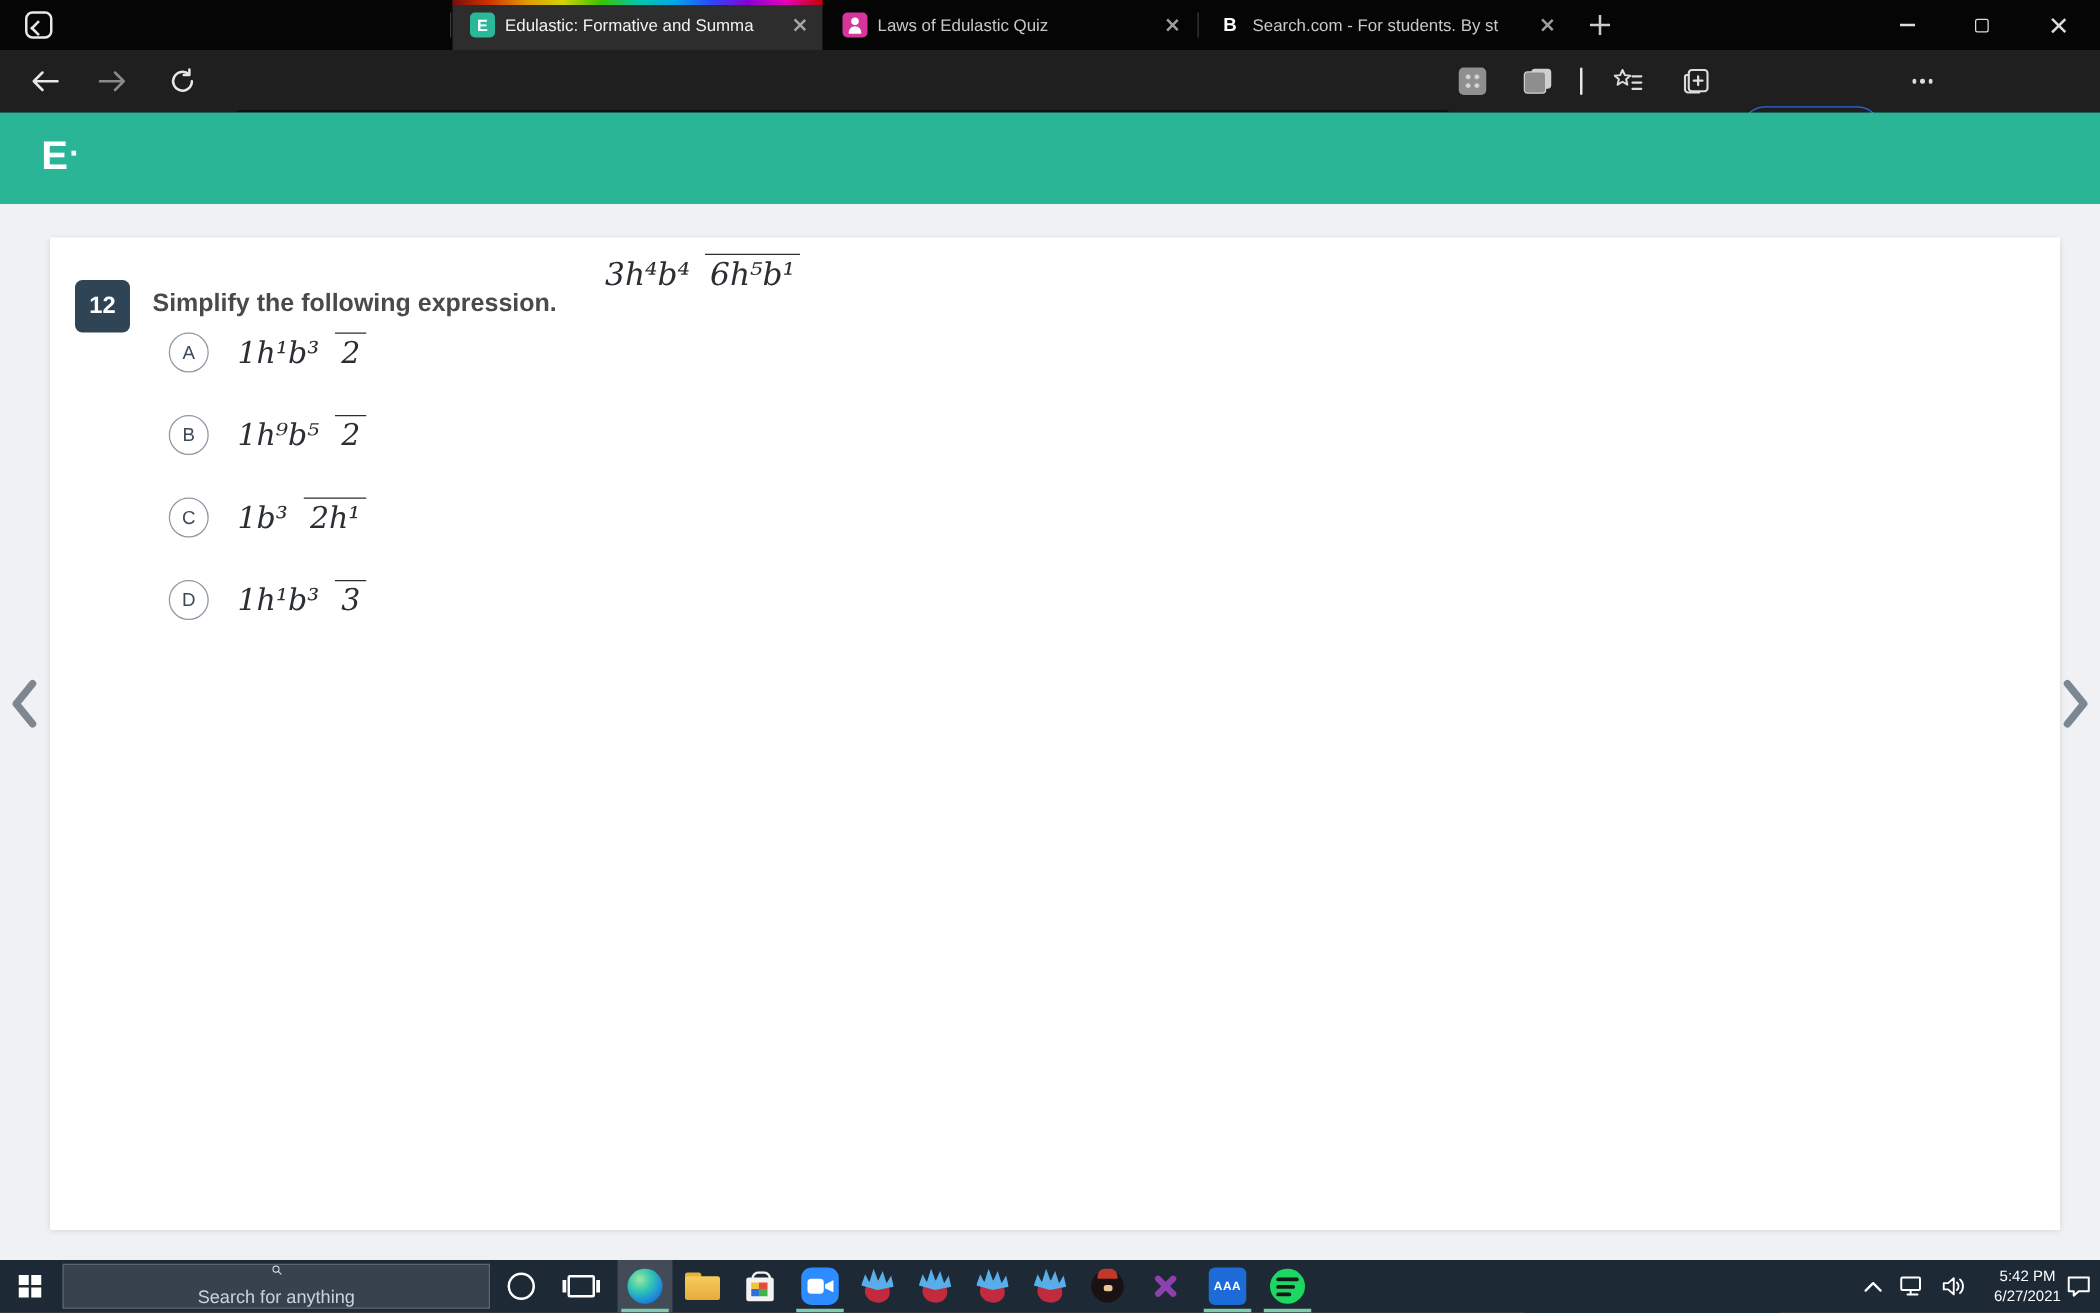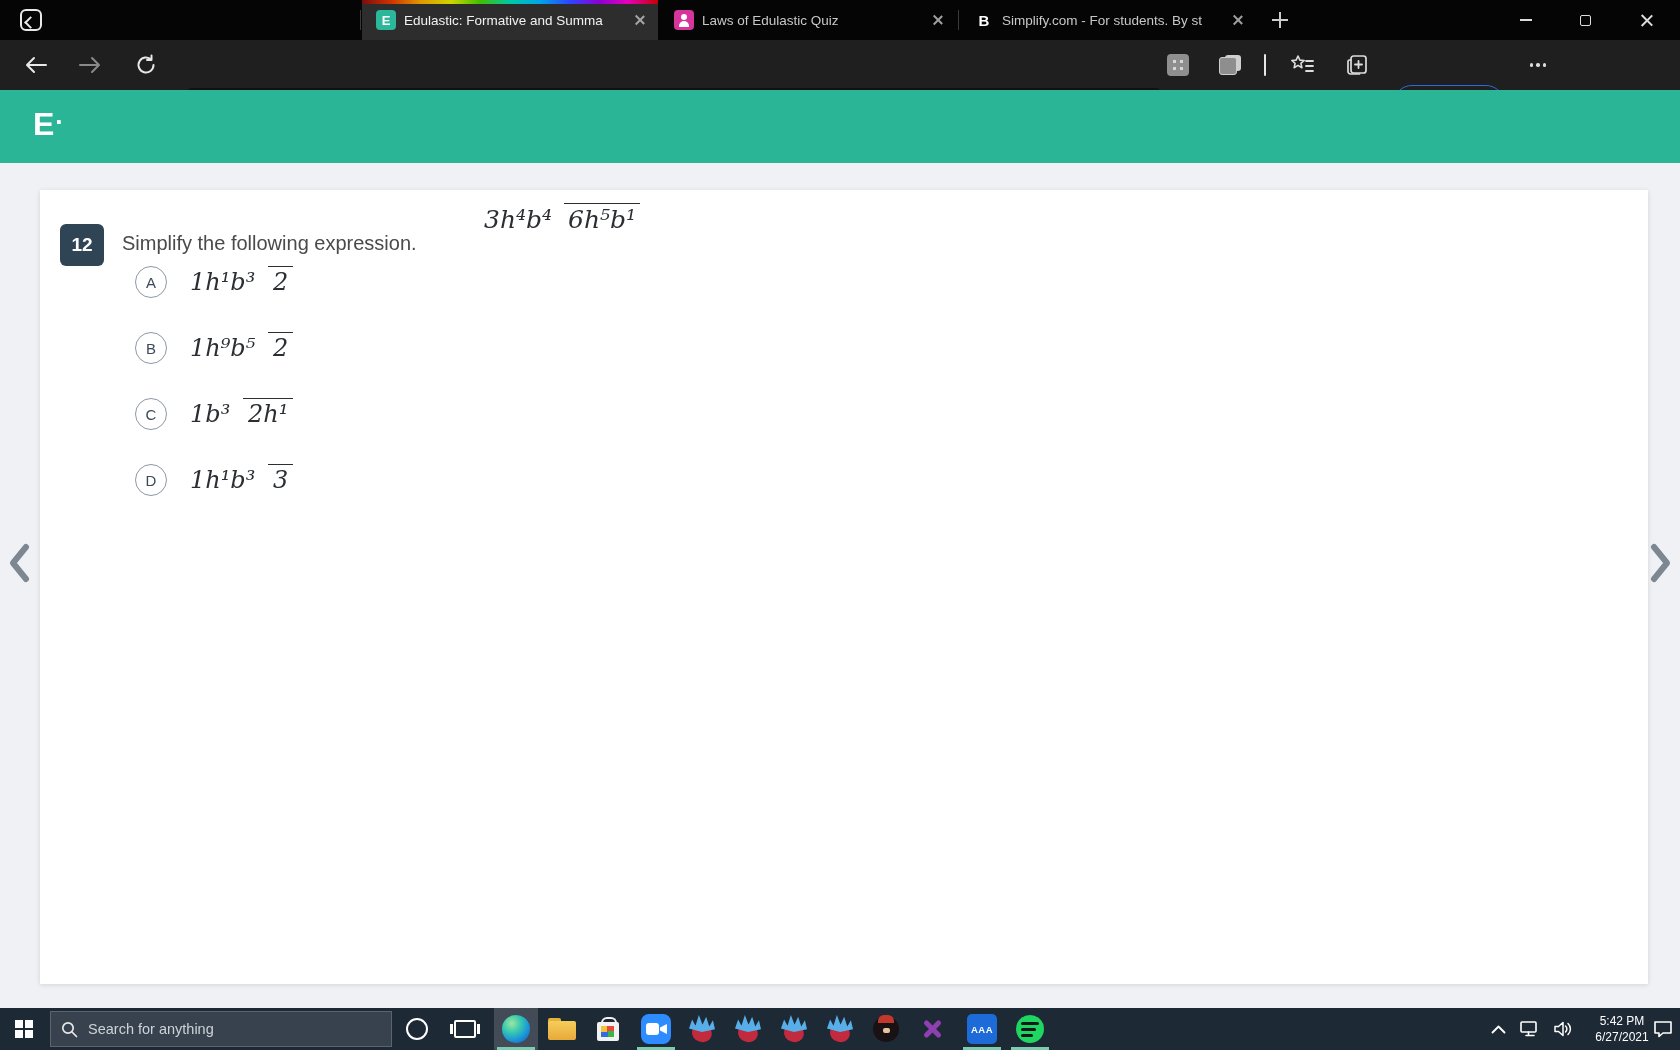--- a/index.html
+++ b/index.html
@@ -74,38 +74,38 @@
   .whitetxt { color:#fff; font-weight:bold; font-size:14.5px; letter-spacing:1px; }
   .bmark { width:13px; height:17px; background:#fff; clip-path:polygon(0 0,100% 0,100% 100%,50% 68%,0 100%); }
   .ghostx { position:relative; width:20px; height:20px; }
   .ghostx::before,.ghostx::after { content:''; position:absolute; left:9px; top:0; width:3px; height:21px; background:#fff; border-radius:2px; }
   .ghostx::before{ transform:rotate(45deg);} .ghostx::after{ transform:rotate(-45deg);}
 
   
   .content { position:absolute; left:0; top:163px; width:1680px; height:845px; background:#eff1f5; }
   .card { position:absolute; left:40px; right:32px; top:27px; bottom:24px; background:#fff; box-shadow:0 1px 5px rgba(0,0,0,.12); }
   .qbadge { position:absolute; left:20px; top:34px; width:44px; height:42px; background:#2f4455; border-radius:6px; color:#fff; font-weight:bold; font-size:19px; display:flex; align-items:center; justify-content:center; }
-  .prompt { position:absolute; left:82px; top:42px; font-size:20px; color:#4a4a4a; }
+  .prompt { position:absolute; left:82px; top:42px; font-size:20px; color:#4a4a4a;font-weight:bold; }
   .frac { display:inline-block; text-align:left; font-family:"DejaVu Serif",serif; font-style:italic; color:#2b2f33; }
   .frac .den { border-top:1.8px solid #2b2f33; }
   .expr { position:absolute; left:440px; top:14px; font-size:25px; line-height:1.25; }
   .expr .num,.expr .den { padding:1px 4px; }
   .opt { position:absolute; left:95px; display:flex; align-items:center; gap:18px; }
   .optcircle { width:32px; height:32px; border:1.4px solid #8f98a3; border-radius:50%; display:flex; align-items:center; justify-content:center; font-size:15px; color:#3c4a58; cursor:pointer; flex:0 0 32px; }
   .opt .frac { font-size:24px; line-height:1.2; }
   .opt .num,.opt .den { padding:1px 5px; }
   .sidechev { position:absolute; width:30px; height:44px; cursor:pointer; }
   .sidechev svg { stroke:#7d8791; stroke-width:5; fill:none; stroke-linecap:round; stroke-linejoin:round; }
 
   
   .taskbar { position:absolute; left:0; top:1008px; width:1680px; height:42px; background:#1e2936; display:flex; align-items:center; }
   .tsk { position:absolute; top:0; height:42px; display:flex; align-items:center; justify-content:center; }
   .winlogo { display:grid; grid-template-columns:8px 8px; grid-template-rows:8px 8px; gap:2px; }
   .winlogo i { background:#fff; }
-  .searchbox { position:absolute; left:50px; top:3px; width:342px; height:36px; background:#38424e; border:1px solid #5a6470; display:flex; align-items:center; padding:0 10px; gap:10px; }
+  .searchbox { position:absolute; left:50px; top:3px; width:342px; height:36px; background:#38424e; border:1px solid #5a6470; display:flex; align-items:center; padding:0 10px; gap:10px;flex-direction:column; }
   .searchbox .ph { color:#cdd2d8; font-size:14.5px; }
   .cortana { width:22px; height:22px; border:2.5px solid #fff; border-radius:50%; }
   .taskview { position:relative; width:22px; height:18px; border:2px solid #fff; border-radius:2px; }
   .taskview::before { content:''; position:absolute; left:-6px; top:2px; width:3px; height:10px; background:#fff; }
   .taskview::after { content:''; position:absolute; right:-6px; top:2px; width:3px; height:10px; background:#fff; }
   .tile { border-radius:0; }
   .tile.activeapp { background:rgba(255,255,255,.16); }
   .underline { position:absolute; bottom:0; height:3px; width:38px; background:#7fcbb0; }
   .edgeicon { width:28px; height:28px; border-radius:50%; background:radial-gradient(circle at 35% 30%, #9be8a0 0%, #35c7b0 35%, #1e9ad6 60%, #1650c8 100%); }
   .foldericon { position:relative; width:28px; height:22px; }
@@ -156,21 +156,21 @@
 
     <div class="tab" style="left:660px;width:296px;">
       <div class="favsq fav-pink"></div>
       <div class="title">Laws of Edulastic Quiz</div>
       <div class="tabclose"></div>
     </div>
     <div class="tabsep" style="left:958px;"></div>
 
     <div class="tab" style="left:960px;width:296px;">
       <div class="favsq fav-brainly">B</div>
-      <div class="title">Simplify.com - For students. By st</div>
+      <div class="title">Search.com - For students. By st</div>
       <div class="tabclose"></div>
     </div>
 
     <div class="newtab" style="left:1268px;"></div>
 
     <div class="winctl" style="left:1503px;">
         <div class="ic-min"></div>
       </div>
     <div class="winctl" style="left:1562px;">
         <div class="ic-max"></div>

